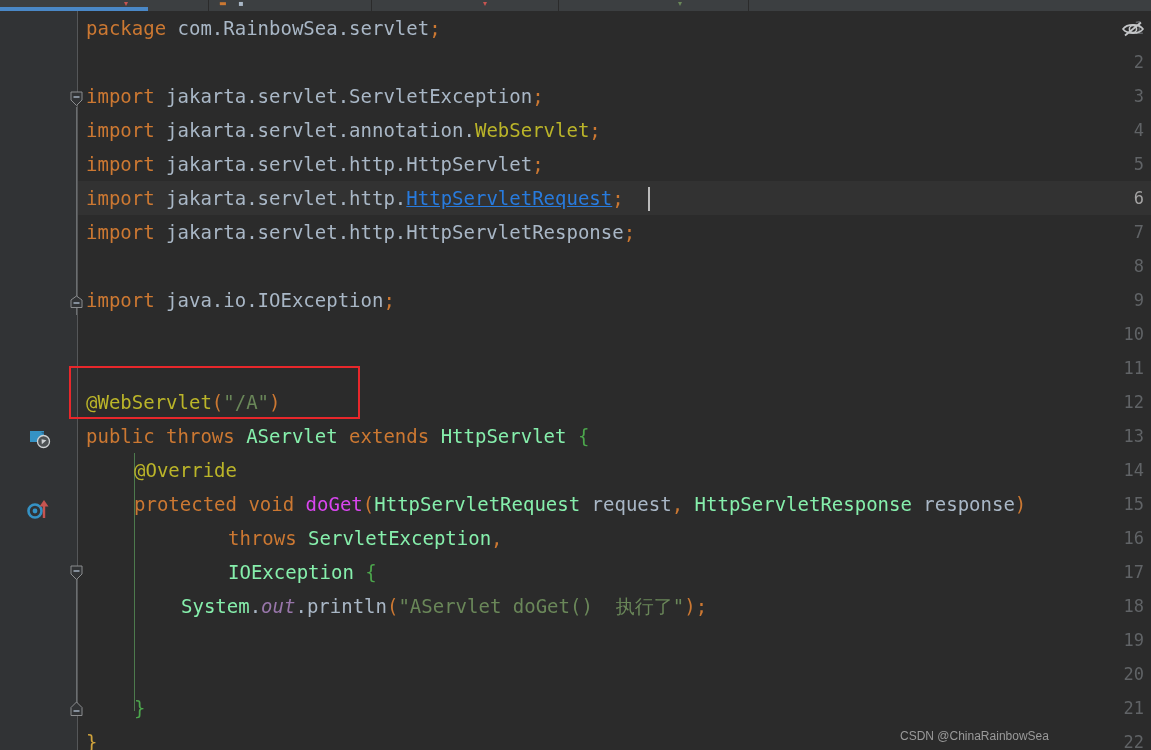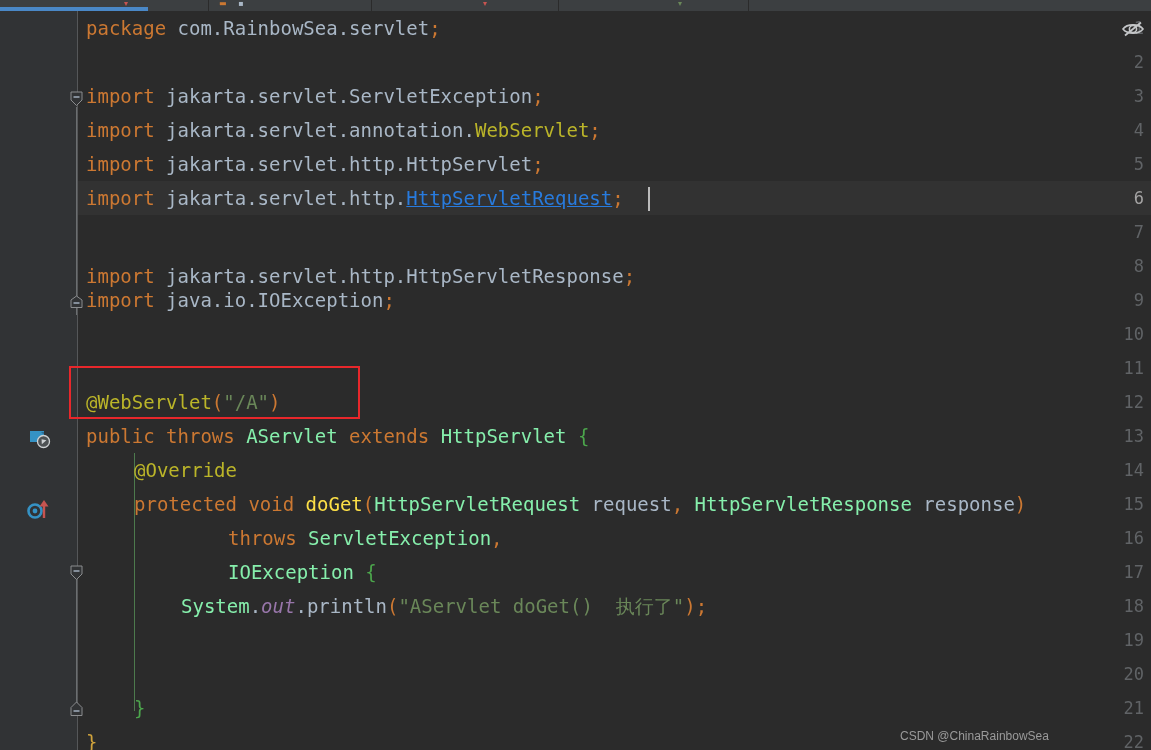--- a/index.html
+++ b/index.html
@@ -101,21 +101,21 @@
     font-family: "DejaVu Sans Mono", "Liberation Mono", monospace;
     letter-spacing: 0px;
   }
 
   
   .kw   { color: #cc7832; }           
   .id   { color: #a9b7c6; }           
   .type { color: #86efac; }
   .ann  { color: #bbb529; }           
   .str  { color: #6a8759; }           
-  .meth { color: #fde047; }           
+  .meth { color: #d946ef; }           
   .stat { color: #9876aa; font-style: italic; } 
   .brace-g { color: #4ca64c; }        
   .brace-y { color: #d0a33c; }        
   .link { color: #287bde; text-decoration: underline; }
   .punc { color: #cc7832; }
 
   
   .caret {
     position: absolute;
     width: 2px;
@@ -278,21 +278,21 @@
 
   <div class="code-line" style="top:68px;"><span class="kw">import</span><span class="id"> jakarta.servlet.ServletException</span><span class="punc">;</span></div>
 
   <div class="code-line" style="top:102px;"><span class="kw">import</span><span class="id"> jakarta.servlet.annotation.</span><span class="ann">WebServlet</span><span class="punc">;</span></div>
 
   <div class="code-line" style="top:136px;"><span class="kw">import</span><span class="id"> jakarta.servlet.http.HttpServlet</span><span class="punc">;</span></div>
 
   <div class="code-line" style="top:170px;"><span class="kw">import</span><span class="id"> jakarta.servlet.http.</span><span class="link">HttpServletRequest</span><span class="punc">;</span></div>
   <div class="caret" style="left:648px; top:176px;"></div>
 
-  <div class="code-line" style="top:204px;margin-top:44px;"><span class="kw">import</span><span class="id"> jakarta.servlet.http.HttpServletResponse</span><span class="punc">;</span></div>
+  <div class="code-line" style="top:204px;"><span class="kw">import</span><span class="id"> jakarta.servlet.http.HttpServletResponse</span><span class="punc">;</span></div>
 
   <div class="code-line" style="top:272px;"><span class="kw">import</span><span class="id"> java.io.IOException</span><span class="punc">;</span></div>
 
   <div class="code-line" style="top:374px;"><span class="ann">@WebServlet</span><span class="punc">(</span><span class="str">"/A"</span><span class="punc">)</span></div>
 
   <div class="code-line" style="top:408px;"><span class="kw">public</span><span class="kw"> throws </span><span class="type">AServlet</span><span class="kw"> extends </span><span class="type">HttpServlet</span><span class="brace-g"> {</span></div>
 
   <div class="code-line" style="top:442px; left:134px;"><span class="ann">@Override</span></div>
 
   <div class="code-line" style="top:476px; left:134px;"><span class="kw">protected</span><span class="kw"> void </span><span class="meth">doGet</span><span class="punc">(</span><span class="type">HttpServletRequest</span><span class="id"> request</span><span class="punc">, </span><span class="type">HttpServletResponse</span><span class="id"> response</span><span class="punc">)</span></div>

